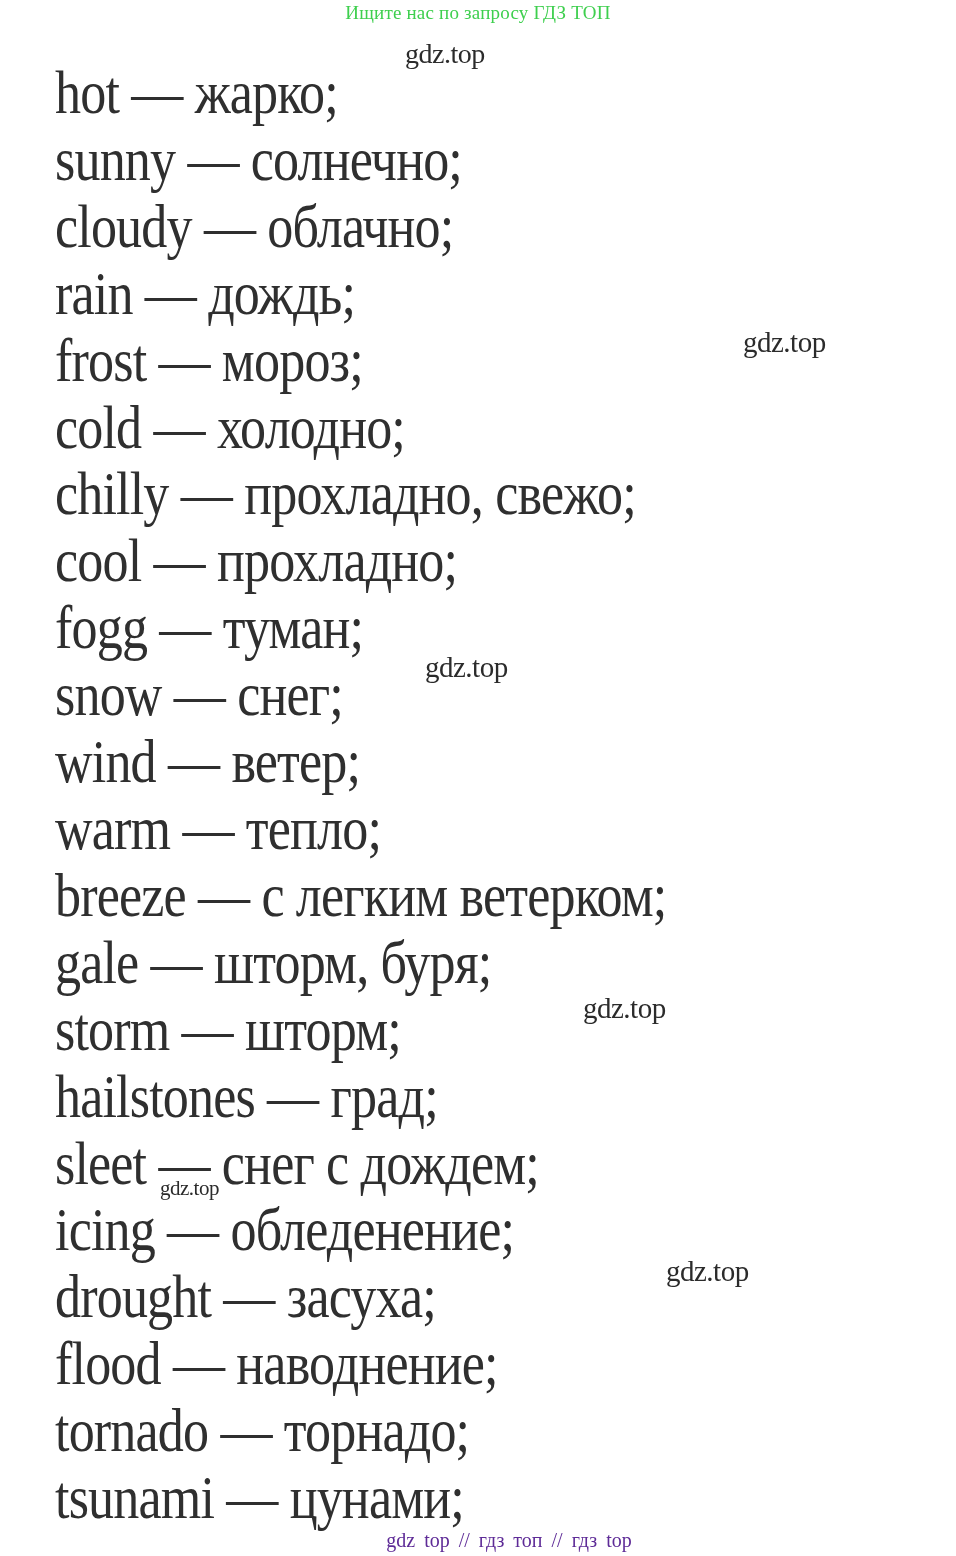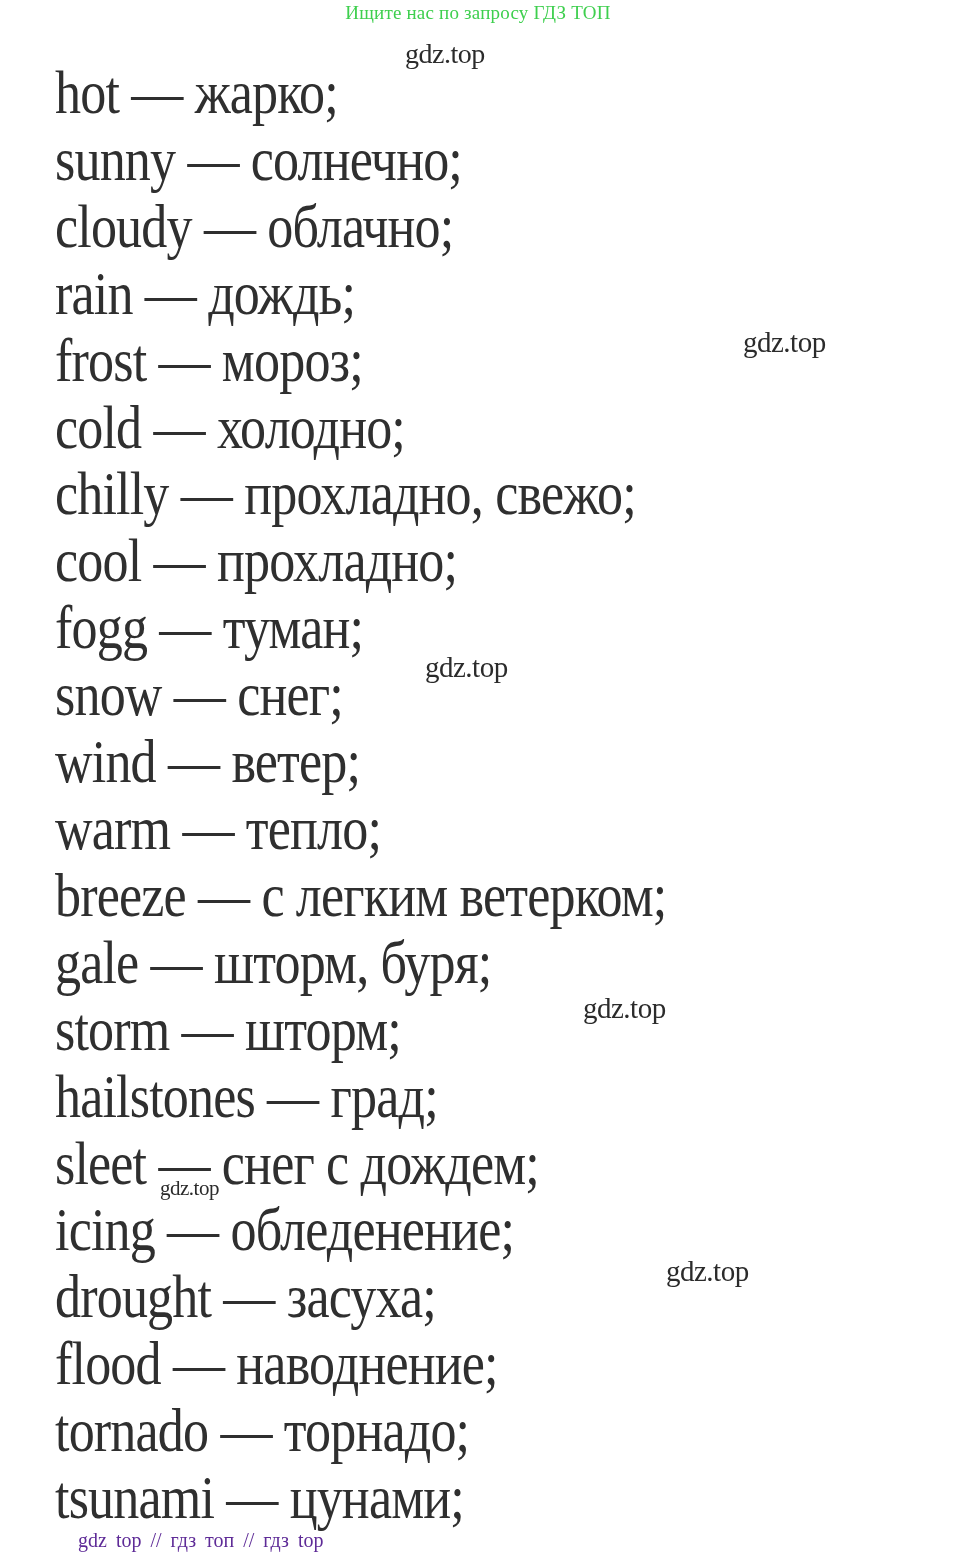--- a/index.html
+++ b/index.html
@@ -49,24 +49,24 @@
   .wm2 { left: 743px; top: 326px; font-size: 29px; }
   .wm3 { left: 425px; top: 651px; font-size: 29px; }
   .wm4 { left: 583px; top: 992px; font-size: 29px; }
   .wm5 { left: 160px; top: 1176px; font-size: 21px; }
   .wm6 { left: 666px; top: 1255px; font-size: 29px; }
   .footer {
     position: absolute;
     top: 1529px;
     left: 0;
     right: 0;
+    text-align: center;
     font-size: 20px;
     word-spacing: 4px;
     padding-left: 62px;
-    margin-left: 16px;
   }
 </style>
 </head>
 <body>
 
 <div class="page">
 
   <div class="promo-header" style="color: rgb(62, 207, 78);">Ищите нас по запросу ГДЗ ТОП</div>
 
   <div class="wm wm1" style="color: rgb(43, 43, 43);">gdz.top</div>

